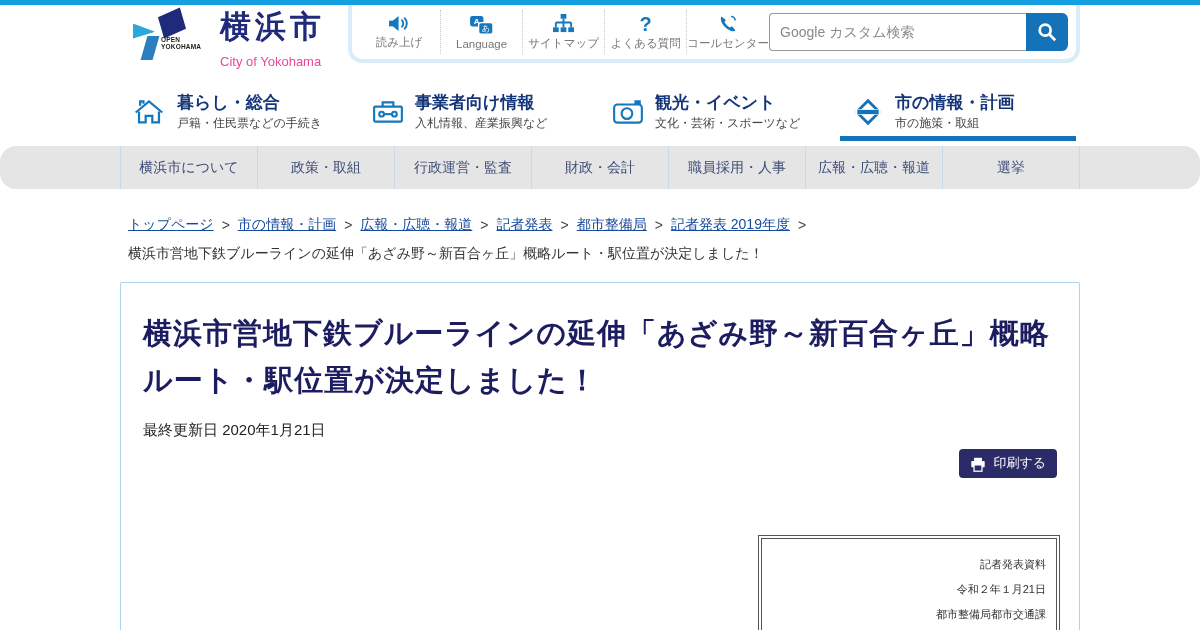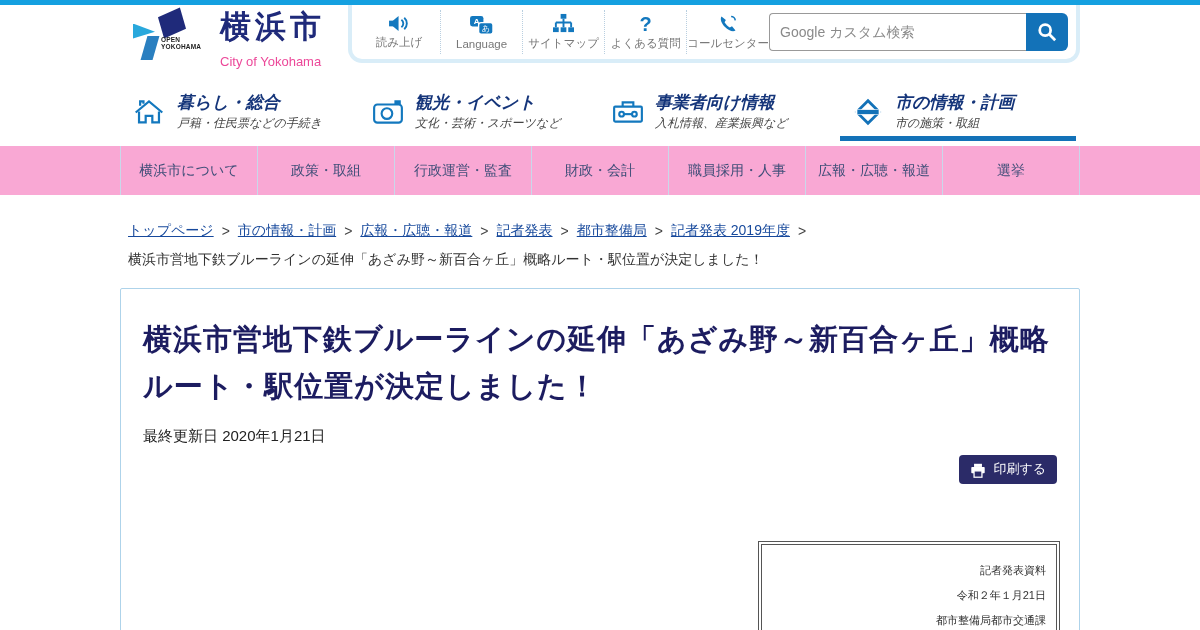--- a/index.html
+++ b/index.html
@@ -31,28 +31,28 @@
   .util-label { font-size:11.5px; color:#777; white-space:nowrap; }
   .q-glyph { font-size:20px; font-weight:bold; color:#1378be; line-height:20px; }
 
   .search-box { margin-left:auto; display:flex; height:38px; width:306px; }
   .search-input { flex:1; min-width:0; border:1px solid #999; border-right:none; border-radius:4px 0 0 4px; padding:0 10px; font-size:14px; color:#333; outline:none; }
   .search-input::placeholder { color:#8a8a8a; }
   .search-btn { width:42px; background:#1372b8; border:none; border-radius:0 6px 6px 0; display:flex; align-items:center; justify-content:center; cursor:pointer; }
 
   
   .main-nav { display:flex; margin:4px 120px 0; height:54px; }
-  .mn-item { flex:1; display:flex; align-items:center; gap:11px; padding:0 12px; position:relative; cursor:pointer;font-style:italic; }
+  .mn-item { flex:1; display:flex; align-items:center; gap:11px; padding:0 12px; position:relative; cursor:pointer; }
   .mn-icon { flex:0 0 auto; display:flex; align-items:center; }
   .mn-title { font-size:17px; font-weight:bold; color:#15357a; line-height:20px; white-space:nowrap; }
   .mn-sub { font-size:12px; color:#444; margin-top:2px; white-space:nowrap; }
   .mn-item.active::after { content:""; position:absolute; left:0; right:4px; bottom:-2px; height:5px; background:#1372b8; }
 
   
-  .secondary-nav { margin-top:7px; height:49px; background:#f9a8d4; }
+  .secondary-nav { margin-top:7px; height:43px; background:#e5e5e5;border-radius:16px; }
   .sn-inner { margin:0 120px; height:100%; display:flex; }
   .sn-item { flex:1; display:flex; align-items:center; justify-content:center; font-size:14px; color:#3f4e78; border-left:1px solid #c9d8ea; cursor:pointer; white-space:nowrap; }
   .sn-item:last-child { border-right:1px solid #c9d8ea; }
 
   
   .breadcrumb { margin:0 120px; padding:27px 8px 0; font-size:14px; }
   .bc-line1 { display:flex; align-items:center; flex-wrap:nowrap; }
   .bc-link { color:#17499c; text-decoration:underline; cursor:pointer; white-space:nowrap; }
   .bc-sep { color:#444; margin:0 8px; }
   .bc-current { margin-top:11px; color:#333; }
@@ -151,43 +151,43 @@
         </svg>
       </span>
       <span>
         <div class="mn-title">暮らし・総合</div>
         <div class="mn-sub">戸籍・住民票などの手続き</div>
       </span>
     </div>
     <div class="mn-item">
       <span class="mn-icon">
         <svg viewBox="0 0 30 26" width="32" height="28" fill="none" stroke="#1378be" stroke-width="2">
-          <rect x="2" y="6" width="26" height="17" rx="3"></rect>
-          <circle cx="14" cy="14.5" r="5"></circle>
-          <rect x="21" y="2" width="6" height="4" fill="#1378be" stroke="none"></rect>
-        </svg>
-      </span>
-      <span>
-        <div class="mn-title">観光・イベント</div>
-        <div class="mn-sub">文化・芸術・スポーツなど</div>
-      </span>
-    </div>
-    <div class="mn-item">
-      <span class="mn-icon">
-        <svg viewBox="0 0 30 26" width="32" height="28" fill="none" stroke="#1378be" stroke-width="2">
           <rect x="2" y="8" width="26" height="14" rx="1"></rect>
           <path d="M10 8V4h10v4"></path>
           <circle cx="9" cy="15" r="2.2"></circle>
           <circle cx="21" cy="15" r="2.2"></circle>
           <path d="M11.2 15h7.6"></path>
         </svg>
       </span>
       <span>
         <div class="mn-title">事業者向け情報</div>
         <div class="mn-sub">入札情報、産業振興など</div>
+      </span>
+    </div>
+    <div class="mn-item">
+      <span class="mn-icon">
+        <svg viewBox="0 0 30 26" width="32" height="28" fill="none" stroke="#1378be" stroke-width="2">
+          <rect x="2" y="6" width="26" height="17" rx="3"></rect>
+          <circle cx="14" cy="14.5" r="5"></circle>
+          <rect x="21" y="2" width="6" height="4" fill="#1378be" stroke="none"></rect>
+        </svg>
+      </span>
+      <span>
+        <div class="mn-title">観光・イベント</div>
+        <div class="mn-sub">文化・芸術・スポーツなど</div>
       </span>
     </div>
     <div class="mn-item active">
       <span class="mn-icon">
         <svg viewBox="0 0 30 26" width="32" height="28">
           <g transform="rotate(45 15 13)">
               <rect x="7.5" y="5.5" width="15" height="15" fill="none" stroke="#1372b8" stroke-width="2.6"></rect>
             </g>
           <rect x="3" y="10.5" width="24" height="5" fill="#fff"></rect>
           <path d="M5 13h20" stroke="#1372b8" stroke-width="4"></path>

